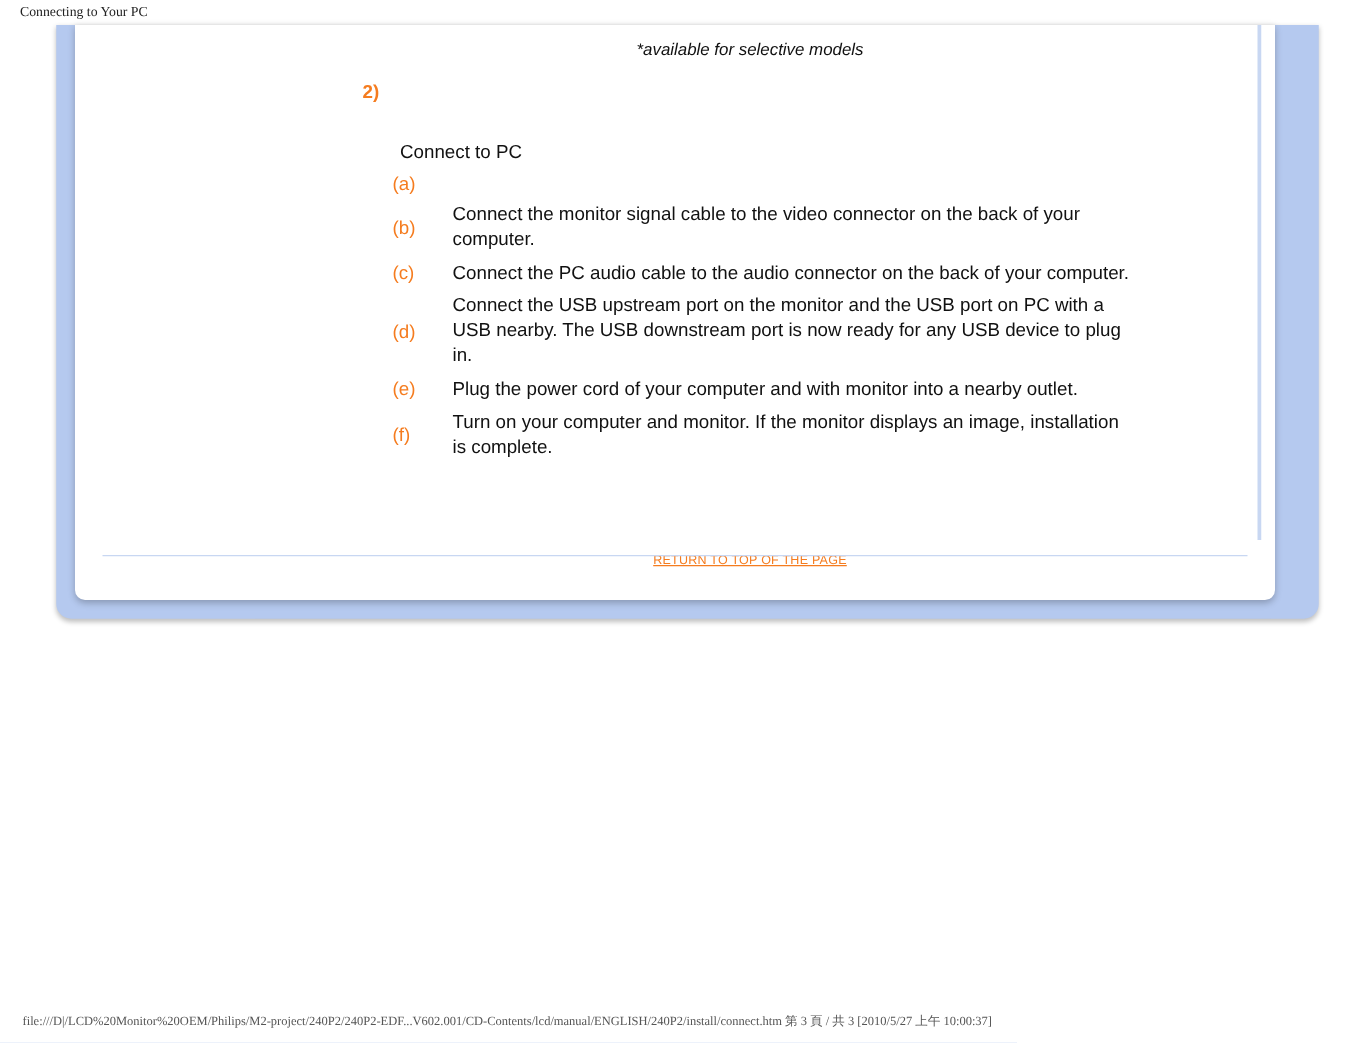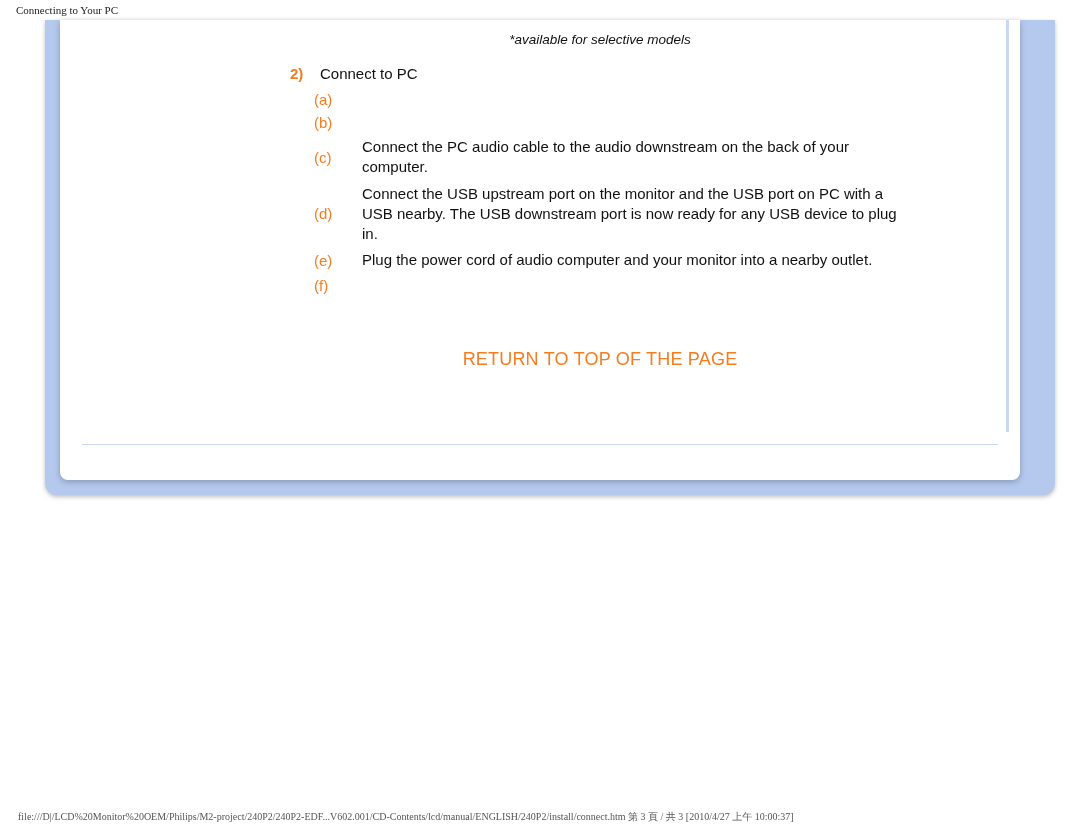--- a/index.html
+++ b/index.html
@@ -58,20 +58,21 @@
   }
   .section-num {
     width: 30px;
     color: #f57c1f;
     font-weight: bold;
     font-size: 15px;
   }
   .section-title {
     font-size: 15px;
     color: #111;
+    margin-top: 48px;
   }
   .steps { }
   .step-row {
     display: flex;
     align-items: center;
     padding: 3px 0;
   }
   .step-marker {
     width: 42px;
     color: #f57c1f;
@@ -83,24 +84,25 @@
     flex: 1;
     font-size: 15px;
     color: #111;
     line-height: 1.35;
     padding-left: 6px;
   }
   .return-link {
     display: block;
     text-align: center;
     color: #f57c1f;
-    font-size: 18px;
+    font-size: 10px;
     letter-spacing: 0.2px;
-    margin-top: 52px;
+    margin-top: 72px;
     cursor: pointer;
+    text-decoration: underline;
   }
   .hr-line {
     position: absolute;
     left: 22px;
     right: 22px;
     top: 417px;
     border: none;
     border-top: 1px solid #c8d7f2;
   }
   .right-vbar {
@@ -138,37 +140,39 @@
         <div class="section-num">2)</div>
         <div class="section-title">Connect to PC</div>
       </div>
 
       <div class="steps">
         <div class="step-row">
           <div class="step-marker">(a)</div>
         </div>
         <div class="step-row">
           <div class="step-marker">(b)</div>
+          <div class="step-text">Connect the monitor signal cable to the video connector on the back of your computer.</div>
         </div>
         <div class="step-row">
           <div class="step-marker">(c)</div>
-          <div class="step-text">Connect the PC audio cable to the audio downstream on the back of your computer.</div>
+          <div class="step-text">Connect the PC audio cable to the audio connector on the back of your computer.</div>
         </div>
         <div class="step-row">
           <div class="step-marker">(d)</div>
           <div class="step-text">Connect the USB upstream port on the monitor and the USB port on PC with a USB nearby. The USB downstream port is now ready for any USB device to plug in.</div>
         </div>
         <div class="step-row">
           <div class="step-marker">(e)</div>
-          <div class="step-text">Plug the power cord of audio computer and your monitor into a nearby outlet.</div>
+          <div class="step-text">Plug the power cord of your computer and with monitor into a nearby outlet.</div>
         </div>
         <div class="step-row">
           <div class="step-marker">(f)</div>
+          <div class="step-text">Turn on your computer and monitor. If the monitor displays an image, installation is complete.</div>
         </div>
       </div>
 
       <a class="return-link">RETURN TO TOP OF THE PAGE</a>
     </div>
     <hr class="hr-line">
   </div>
 </div>
 
-<div class="footer">file:///D|/LCD%20Monitor%20OEM/Philips/M2-project/240P2/240P2-EDF...V602.001/CD-Contents/lcd/manual/ENGLISH/240P2/install/connect.htm 第 3 頁 / 共 3  [2010/4/27 上午 10:00:37]</div>
+<div class="footer">file:///D|/LCD%20Monitor%20OEM/Philips/M2-project/240P2/240P2-EDF...V602.001/CD-Contents/lcd/manual/ENGLISH/240P2/install/connect.htm 第 3 頁 / 共 3  [2010/5/27 上午 10:00:37]</div>
 
 </body></html>

